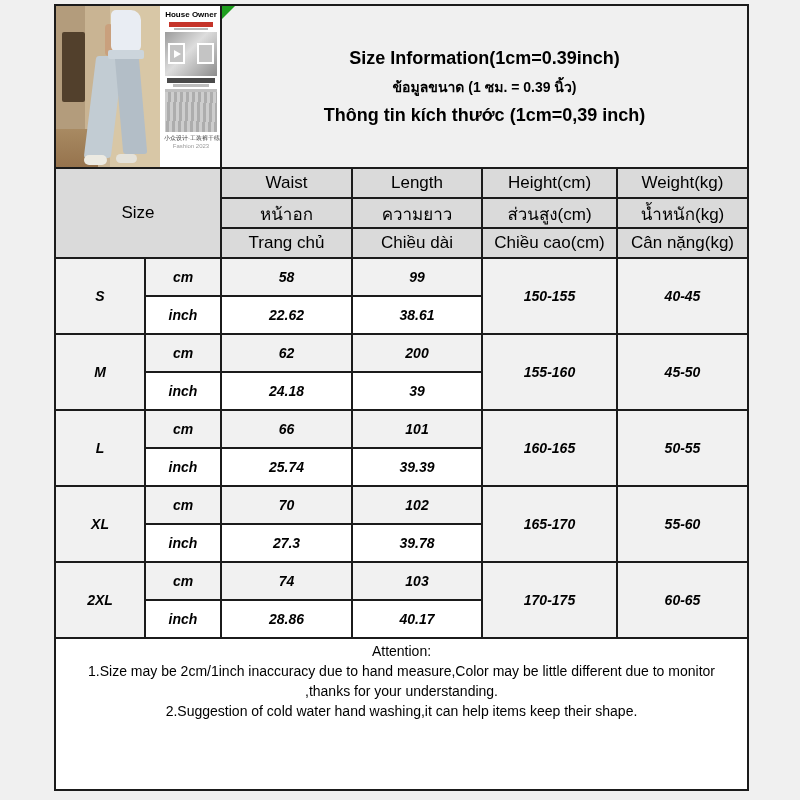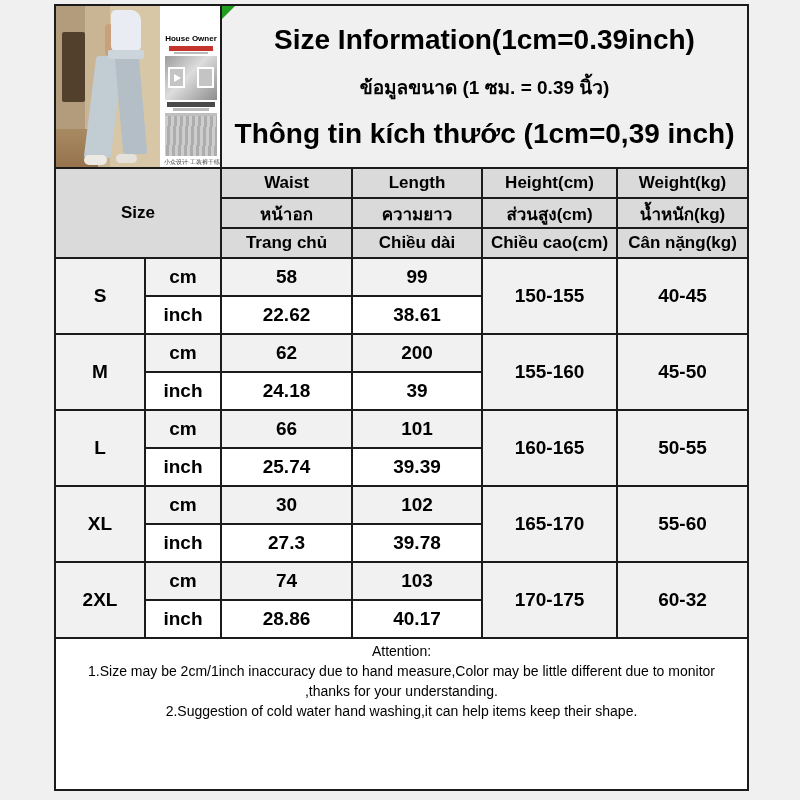--- a/index.html
+++ b/index.html
@@ -14,22 +14,22 @@
     width:695px;
   }
   td{
     border:2px solid #1b1b1b;text-align:center;vertical-align:middle;
     padding:0;overflow:hidden;
   }
   
   tr.r-top{height:163px;}
   td.photo-cell{background:#ffffff;position:relative;}
   td.title-cell{background:#f0f0f0;position:relative;font-weight:bold;}
-  .title-line1,.title-line3{font-size:28px;}
-  .title-line2{font-size:19px;margin:16px 0;}
+  .title-line1,.title-line3{font-size:18px;}
+  .title-line2{font-size:14px;margin:7px 0;}
   .corner-marker{
     position:absolute;top:0;left:0;width:0;height:0;
     border-top:13px solid #1f9f1f;border-right:13px solid transparent;
   }
   
   .photo{
     position:absolute;left:0;top:0;width:104px;height:161px;overflow:hidden;
     background:linear-gradient(90deg,#b39c7c 0 28%,#c9b493 28% 52%,#d8c7a6 52% 100%);
   }
   .hall-door{position:absolute;left:6px;top:26px;width:23px;height:70px;background:#52402c;border-radius:2px;}
@@ -37,45 +37,45 @@
   .person-top{position:absolute;left:55px;top:4px;width:30px;height:42px;background:#e9edf3;border-radius:5px 10px 6px 6px;}
   .person-arm{position:absolute;left:49px;top:18px;width:8px;height:32px;background:#c9a07d;border-radius:4px;}
   .pants-waist{position:absolute;left:52px;top:44px;width:36px;height:9px;background:#ccd5dc;border-radius:2px;}
   .pants-leg-a{position:absolute;left:34px;top:50px;width:27px;height:102px;background:#c2ccd3;transform:skewX(-7deg);border-radius:3px;}
   .pants-leg-b{position:absolute;left:63px;top:50px;width:24px;height:98px;background:#b3bec7;transform:skewX(5deg);border-radius:3px;}
   .shoe-a{position:absolute;left:28px;bottom:2px;width:23px;height:10px;background:#eceae2;border-radius:5px;}
   .shoe-b{position:absolute;left:60px;bottom:4px;width:21px;height:9px;background:#e4e2da;border-radius:5px;}
   
   .mini-card{
     position:absolute;right:0;top:0;width:58px;height:161px;background:#ffffff;
-    box-sizing:border-box;padding:4px 2px 2px 2px;text-align:center;margin-top:24px;
+    box-sizing:border-box;padding:4px 2px 2px 2px;text-align:center;
   }
   .brand-name{font-size:8px;font-weight:bold;line-height:9px;}
   .red-logo-bar{height:5px;background:#c5342a;margin:3px 5px 1px 5px;}
   .grey-sub-bar{height:2px;background:#b9b9b9;margin:0 10px 2px 10px;}
   .fabric-img{height:44px;margin:2px 1px;position:relative;background:linear-gradient(135deg,#9c9c9c,#dddddd 45%,#8d8d8d);}
   .inset{position:absolute;top:11px;width:17px;height:21px;background:#c4c4c4;border:2px solid #ffffff;box-sizing:border-box;}
   .inset-a{left:3px;}
   .inset-b{right:3px;}
   .play-glyph{
     position:absolute;left:4px;top:5px;width:0;height:0;
     border-left:7px solid #ffffff;border-top:4px solid transparent;border-bottom:4px solid transparent;
   }
   .caption-bar-dark{height:5px;background:#4a4a4a;margin:2px 3px 1px 3px;}
   .caption-bar-light{height:3px;background:#bdbdbd;margin:0 9px 2px 9px;}
   .pants-folded-img{height:40px;margin:2px 1px;background:repeating-linear-gradient(93deg,#cdcdcd 0 3px,#adadad 3px 6px);border-top:3px solid #bfbfbf;}
   .caption-cn{font-size:6px;color:#3a3a3a;line-height:8px;margin-top:2px;white-space:nowrap;}
   .caption-year{font-size:6px;color:#9a9a9a;line-height:8px;}
   
   tr.hdr{height:30px;}
-  tr.hdr td{background:#dadada;font-weight:bold;font-size:17px;}
+  tr.hdr td{background:#dadada;font-weight:normal;font-size:17px;}
   td.size-hdr{background:#dadada;font-weight:bold;font-size:38px;margin-left:6px;}
   
   tr.dr{height:38px;}
-  tr.dr td{font-weight:bold;font-size:19px;}
+  tr.dr td{font-weight:bold;font-size:14px;font-style:italic;}
   td.size-label{background:#dadada;font-size:19px;}
   tr.cm-row td{background:#f1f1f1;}
   tr.in-row td{background:#ffffff;text-align:center;}
   td.merged{background:#f1f1f1;}
   
   tr.attn-row{height:152px;}
   td.attn{
     background:#ffffff;text-align:center;vertical-align:top;
     padding:3px 8px;font-size:14px;font-weight:normal;line-height:1.42;
   }
@@ -190,38 +190,38 @@
   </tr>
   <tr class="dr in-row">
     <td>inch</td>
     <td>25.74</td>
     <td>39.39</td>
   </tr>
 
   <tr class="dr cm-row">
     <td class="size-label" rowspan="2">XL</td>
     <td>cm</td>
-    <td>30</td>
+    <td>70</td>
     <td>102</td>
     <td class="merged" rowspan="2">165-170</td>
     <td class="merged" rowspan="2">55-60</td>
   </tr>
   <tr class="dr in-row">
     <td>inch</td>
     <td>27.3</td>
     <td>39.78</td>
   </tr>
 
   <tr class="dr cm-row">
     <td class="size-label" rowspan="2">2XL</td>
     <td>cm</td>
     <td>74</td>
     <td>103</td>
     <td class="merged" rowspan="2">170-175</td>
-    <td class="merged" rowspan="2">60-32</td>
+    <td class="merged" rowspan="2">60-65</td>
   </tr>
   <tr class="dr in-row">
     <td>inch</td>
     <td>28.86</td>
     <td>40.17</td>
   </tr>
 
   <tr class="attn-row">
     <td class="attn" colspan="6">
       <div>Attention:</div>

